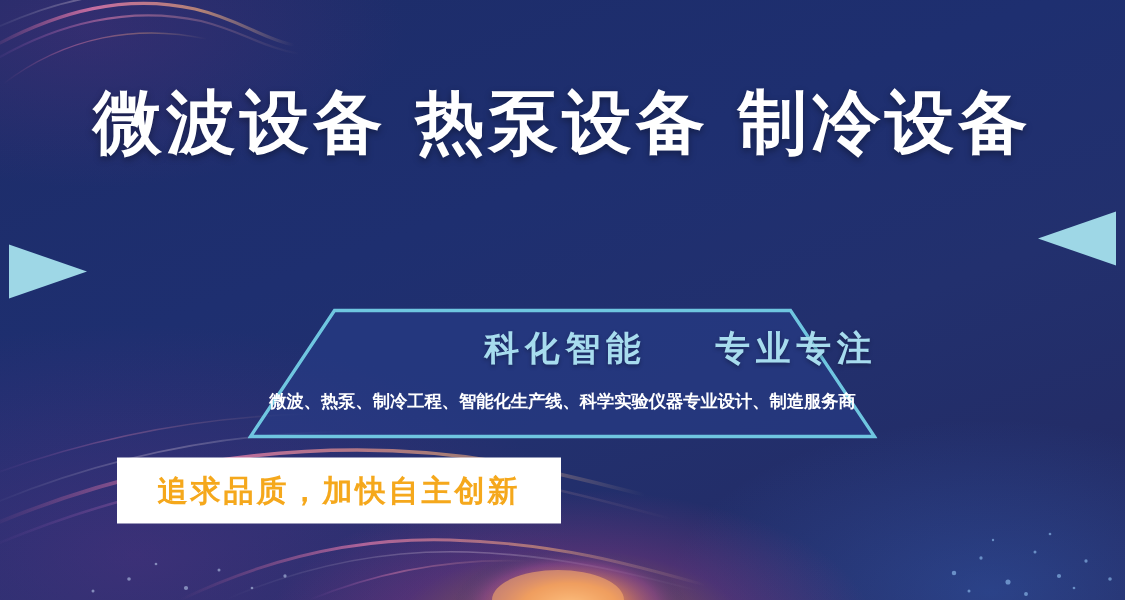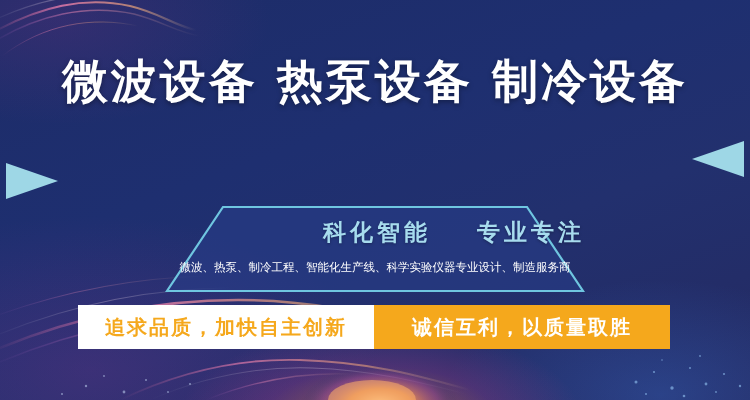--- a/index.html
+++ b/index.html
@@ -44,21 +44,21 @@
   .trap-wrap{position:absolute;left:165px;top:205px;width:420px;height:88px;}
   .trap-svg{position:absolute;left:0;top:0;}
   .trap-main{
     position:absolute;left:0;top:12px;width:420px;text-align:right;
     font-size:23px;font-weight:bold;color:#a7dcee;letter-spacing:4px;
     white-space:nowrap;text-shadow:0 1px 3px rgba(0,0,0,.3);
   }
   .trap-main .sep{display:inline-block;width:22px;}
   .trap-sub{
     position:absolute;left:0;top:55px;width:420px;text-align:center;
-    font-size:11.5px;font-weight:normal;color:#ffffff;letter-spacing:0px;
+    font-size:11.5px;font-weight:bold;color:#ffffff;letter-spacing:0px;
     white-space:nowrap;
   }
 
   
   .bars{position:absolute;left:78px;top:305px;height:44px;display:flex;}
   .bar{height:44px;display:flex;align-items:center;justify-content:center;
        font-size:20px;font-weight:bold;letter-spacing:2px;white-space:nowrap;box-sizing:border-box;}
   .bar-white{width:296px;background:#ffffff;color:#f5a81c;}
   .bar-orange{width:296px;background:#f5a81c;color:#ffffff;}
 </style>
@@ -154,16 +154,15 @@
     <div class="trap-main">
       <span>科化智能</span>
       <span class="sep"></span>
       <span>专业专注</span>
     </div>
     <div class="trap-sub">微波、热泵、制冷工程、智能化生产线、科学实验仪器专业设计、制造服务商</div>
   </div>
 
   <div class="bars">
     <div class="bar bar-white">追求品质，加快自主创新</div>
-    <div class="bar bar-orange">诚信互利，以质量取胜</div>
   </div>
 
 </div>
 
 </body></html>

